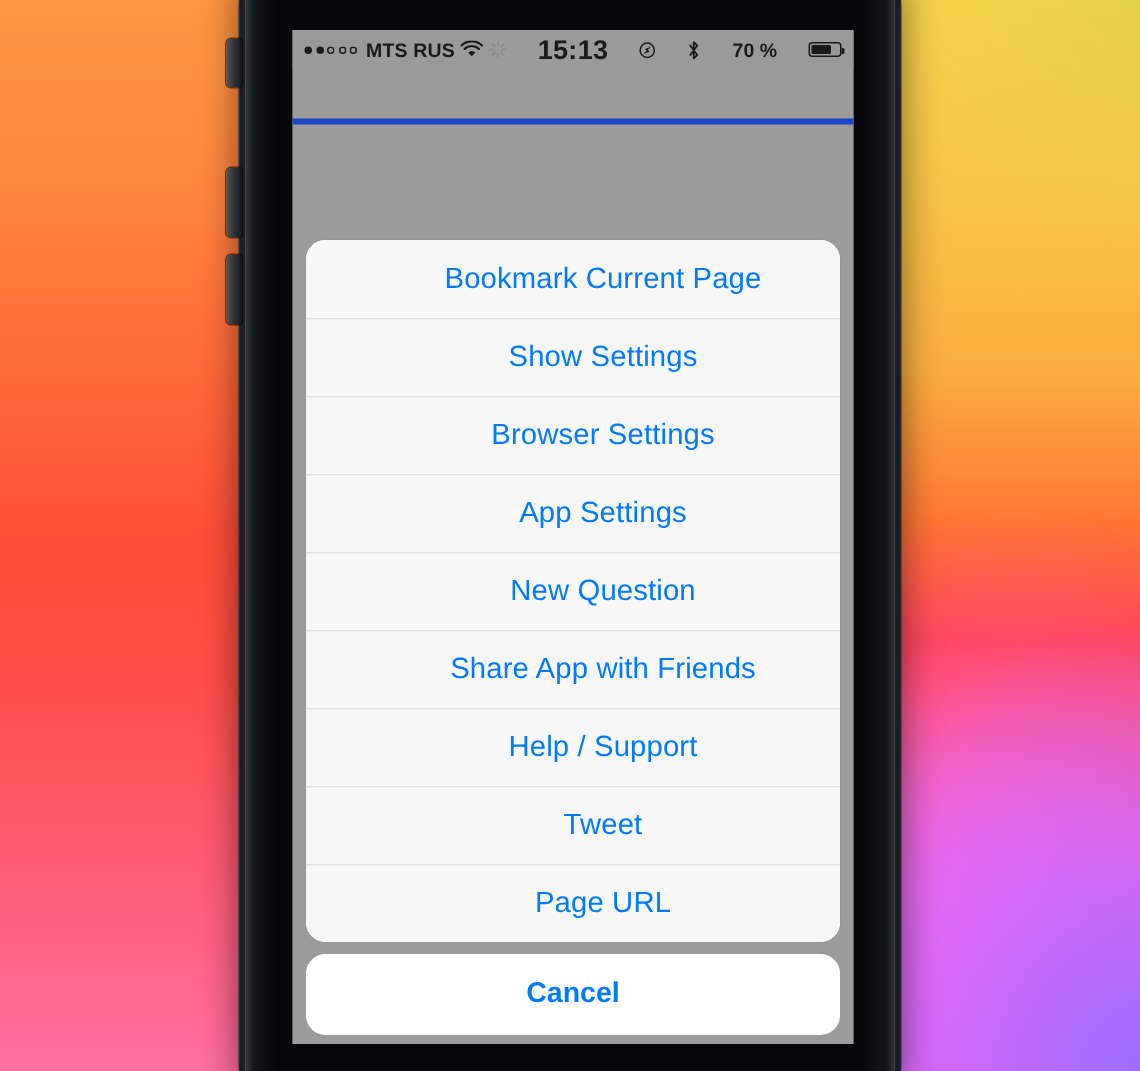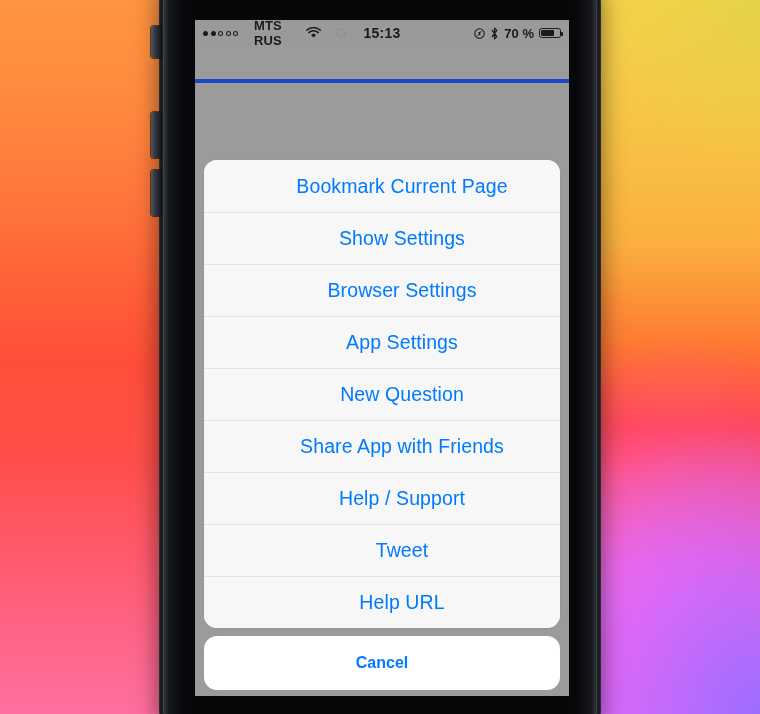--- a/index.html
+++ b/index.html
@@ -85,28 +85,28 @@
   
   #statusbar {
     position:absolute; left:0; top:0; width:100%; height:26px;
     background:#9a9a9a;
     display:flex; align-items:center;
     padding:0 8px;
     color:#1a1a1a;
     font-size:12.5px; font-weight:bold;
     z-index:5;
   }
-  .sb-left  { display:flex; align-items:center; gap:14px; flex:1; }
+  .sb-left  { display:flex; align-items:center; gap:4px; flex:1; }
   .sb-mid   { display:flex; align-items:center; justify-content:center; width:70px; }
-  .sb-right { display:flex; align-items:center; justify-content:flex-end; gap:5px; flex:1; }
+  .sb-right { display:flex; align-items:center; justify-content:flex-end; gap:21px; flex:1; }
   .dots { display:flex; align-items:center; gap:2.5px; margin-right:2px; }
   .dot { width:5px; height:5px; border-radius:50%; background:#1a1a1a; }
   .dot.off { background:transparent; box-shadow:inset 0 0 0 1px #1a1a1a; }
   .carrier { letter-spacing:0.1px; font-size:13px; }
-  .sb-time { font-size:14px; letter-spacing:0.2px; }
+  .sb-time { font-size:18px; letter-spacing:0.2px; }
   .battery-pct { font-size:13px; }
   .battery {
     width:22px; height:10.5px; border:1px solid #1a1a1a; border-radius:2.5px;
     position:relative; display:flex; align-items:center; padding:1px;
   }
   .battery:after {
     content:""; position:absolute; right:-3px; top:3px;
     width:2px; height:4px; background:#1a1a1a; border-radius:0 1px 1px 0;
   }
   .battery > i { display:block; height:100%; width:70%; background:#1a1a1a; border-radius:1px; }
@@ -133,21 +133,21 @@
     background:#F7F7F7;
     border-top:1px solid #E2E2E4;
     user-select:none;
     padding-left:40px;
   }
   .sheet-item:first-child { border-top:none; }
   .cancel-group { background:#FFFFFF; border-radius:13px; overflow:hidden; }
   .cancel-item {
     height:54px;
     display:flex; align-items:center; justify-content:center;
-    color:#007AFF; font-size:16px; font-weight:bold;
+    color:#007AFF; font-size:19px; font-weight:bold;
     background:#FFFFFF;
     user-select:none;
   }
 
   
 </style>
 </head>
 <body>
 
 <div id="wallpaper">
@@ -230,21 +230,21 @@
 
       <div class="sheet-group">
         <div class="sheet-item">Bookmark Current Page</div>
         <div class="sheet-item">Show Settings</div>
         <div class="sheet-item">Browser Settings</div>
         <div class="sheet-item">App Settings</div>
         <div class="sheet-item">New Question</div>
         <div class="sheet-item">Share App with Friends</div>
         <div class="sheet-item">Help / Support</div>
         <div class="sheet-item">Tweet</div>
-        <div class="sheet-item">Help URL</div>
+        <div class="sheet-item">Page URL</div>
       </div>
 
       <div class="cancel-group">
         <div class="cancel-item">Cancel</div>
       </div>
 
     </div>
   </div>
 </div>
 

